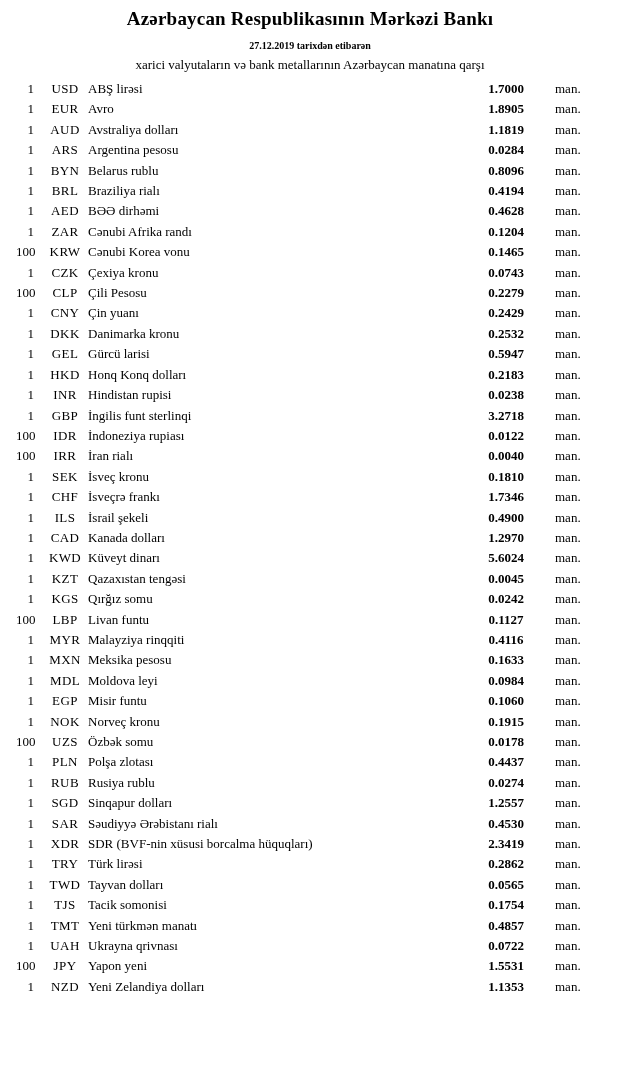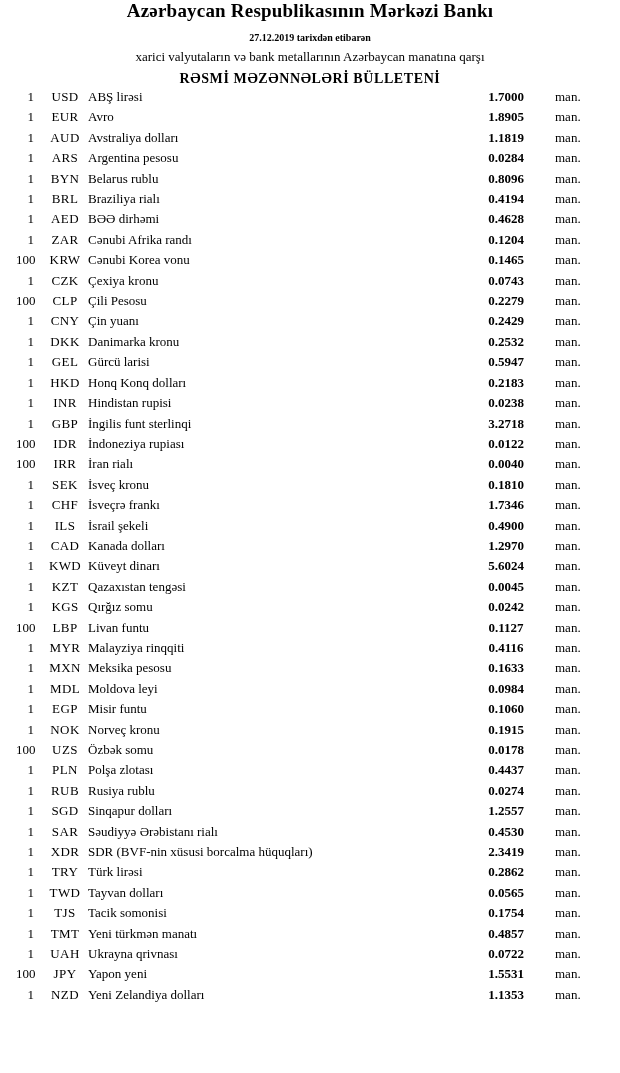--- a/index.html
+++ b/index.html
@@ -6,20 +6,21 @@
     margin: 0;
     padding: 0;
     background: #ffffff;
     color: #000000;
     font-family: "Liberation Serif", "DejaVu Serif", serif;
   }
   .page {
     width: 620px;
     height: 1073px;
     box-sizing: border-box;
+    padding-top: 8px;
     background: #ffffff;
     overflow: hidden;
   }
   .title {
     text-align: center;
     font-size: 19px;
     font-weight: bold;
     letter-spacing: 0.2px;
     margin: 0 0 10px 0;
   }
@@ -73,21 +74,20 @@
   td.rate { text-align: center; font-weight: bold; padding-right: 4px; }
   td.unit { text-align: left; padding-left: 8px; }
 </style>
 </head>
 <body>
 
 <div class="page">
   <div class="title">Azərbaycan Respublikasının Mərkəzi Bankı</div>
   <div class="date-line">27.12.2019 tarixdən etibarən</div>
   <div class="subtitle">xarici valyutaların və bank metallarının Azərbaycan manatına qarşı</div>
-  <div class="bulletin-title">RƏSMİ MƏZƏNNƏLƏRİ BÜLLETENİ</div>
 
 
   <table class="rates">
     <colgroup>
       <col class="c-qty">
       <col class="c-code">
       <col class="c-name">
       <col class="c-rate">
       <col class="c-unit">
     </colgroup>

